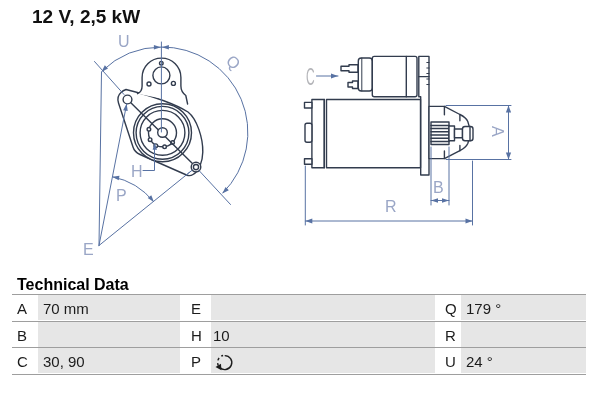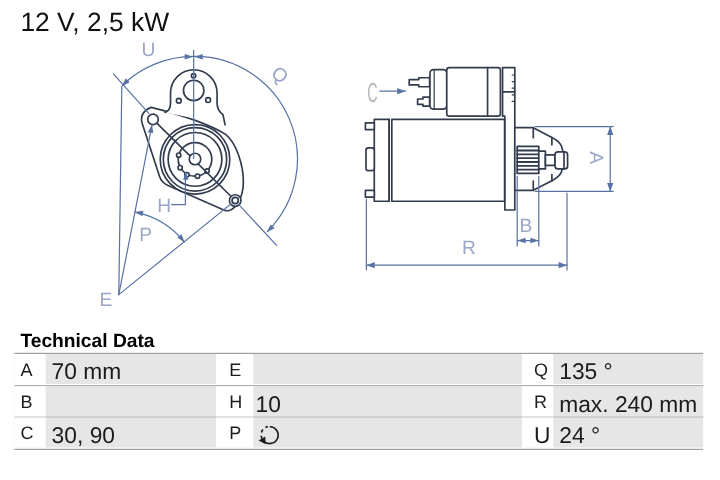--- a/index.html
+++ b/index.html
@@ -1,25 +1,25 @@
 <!DOCTYPE html>
 <html><head>
 <meta charset="utf-8">
 <style>
   html,body{margin:0;padding:0;}
   body{width:600px;height:400px;background:#ffffff;position:relative;
        font-family:"Liberation Sans", sans-serif;overflow:hidden;}
   .abs{position:absolute;}
-  #title{left:17px;top:6px;font-size:22px;font-weight:normal;color:#111;}
+  #title{left:32px;top:6px;font-size:19px;font-weight:bold;color:#111;}
   #th{left:17px;top:276px;font-size:16px;font-weight:bold;color:#000;text-align:center;}
   .hl{position:absolute;height:1.3px;background:#9e9e9e;left:12px;width:574px;}
   .row{position:absolute;left:12px;width:574px;height:25px;background:#e6e6e6;}
   .wcell{position:absolute;top:0;height:100%;background:#ffffff;}
   .lt{position:absolute;font-size:15px;color:#1c1c1c;top:5px;}
-  .vt{position:absolute;font-size:19px;color:#1c1c1c;top:5px;}
+  .vt{position:absolute;font-size:15px;color:#1c1c1c;top:5px;}
 </style>
 </head>
 <body>
 <div class="abs" id="title">12 V, 2,5 kW</div>
 
 <svg class="abs" style="left:0;top:0" width="600" height="400" viewBox="0 0 600 400" fill="none" stroke-linecap="round" stroke-linejoin="round">
 
   <g stroke="#323c4e" stroke-width="1.4">
 
     <path d="M126,89.5
@@ -173,31 +173,30 @@
 <div class="hl" style="top:373.5px"></div>
 
 <div class="row" style="top:295px">
   <div class="wcell" style="left:0;width:25.5px"></div>
   <div class="wcell" style="left:168px;width:30.5px"></div>
   <div class="wcell" style="left:423px;width:26px"></div>
   <div class="lt" style="left:5px">A</div>
     <div class="vt" style="left:31px">70 mm</div>
   <div class="lt" style="left:179px">E</div>
   <div class="lt" style="left:433px">Q</div>
-    <div class="vt" style="left:454px">135 °</div>
+    <div class="vt" style="left:454px">179 °</div>
 </div>
 <div class="row" style="top:321.5px">
   <div class="wcell" style="left:0;width:25.5px"></div>
   <div class="wcell" style="left:168px;width:30.5px"></div>
   <div class="wcell" style="left:423px;width:26px"></div>
   <div class="lt" style="left:5px">B</div>
   <div class="lt" style="left:179px">H</div>
     <div class="vt" style="left:201px">10</div>
   <div class="lt" style="left:433px">R</div>
-    <div class="vt" style="left:454px">max. 240 mm</div>
 </div>
 <div class="row" style="top:348px">
   <div class="wcell" style="left:0;width:25.5px"></div>
   <div class="wcell" style="left:168px;width:30.5px"></div>
   <div class="wcell" style="left:423px;width:26px"></div>
   <div class="lt" style="left:5px">C</div>
     <div class="vt" style="left:31px">30, 90</div>
   <div class="lt" style="left:179px">P</div>
   <div class="vt" style="left:433px">U</div>
     <div class="vt" style="left:454px">24 °</div>

